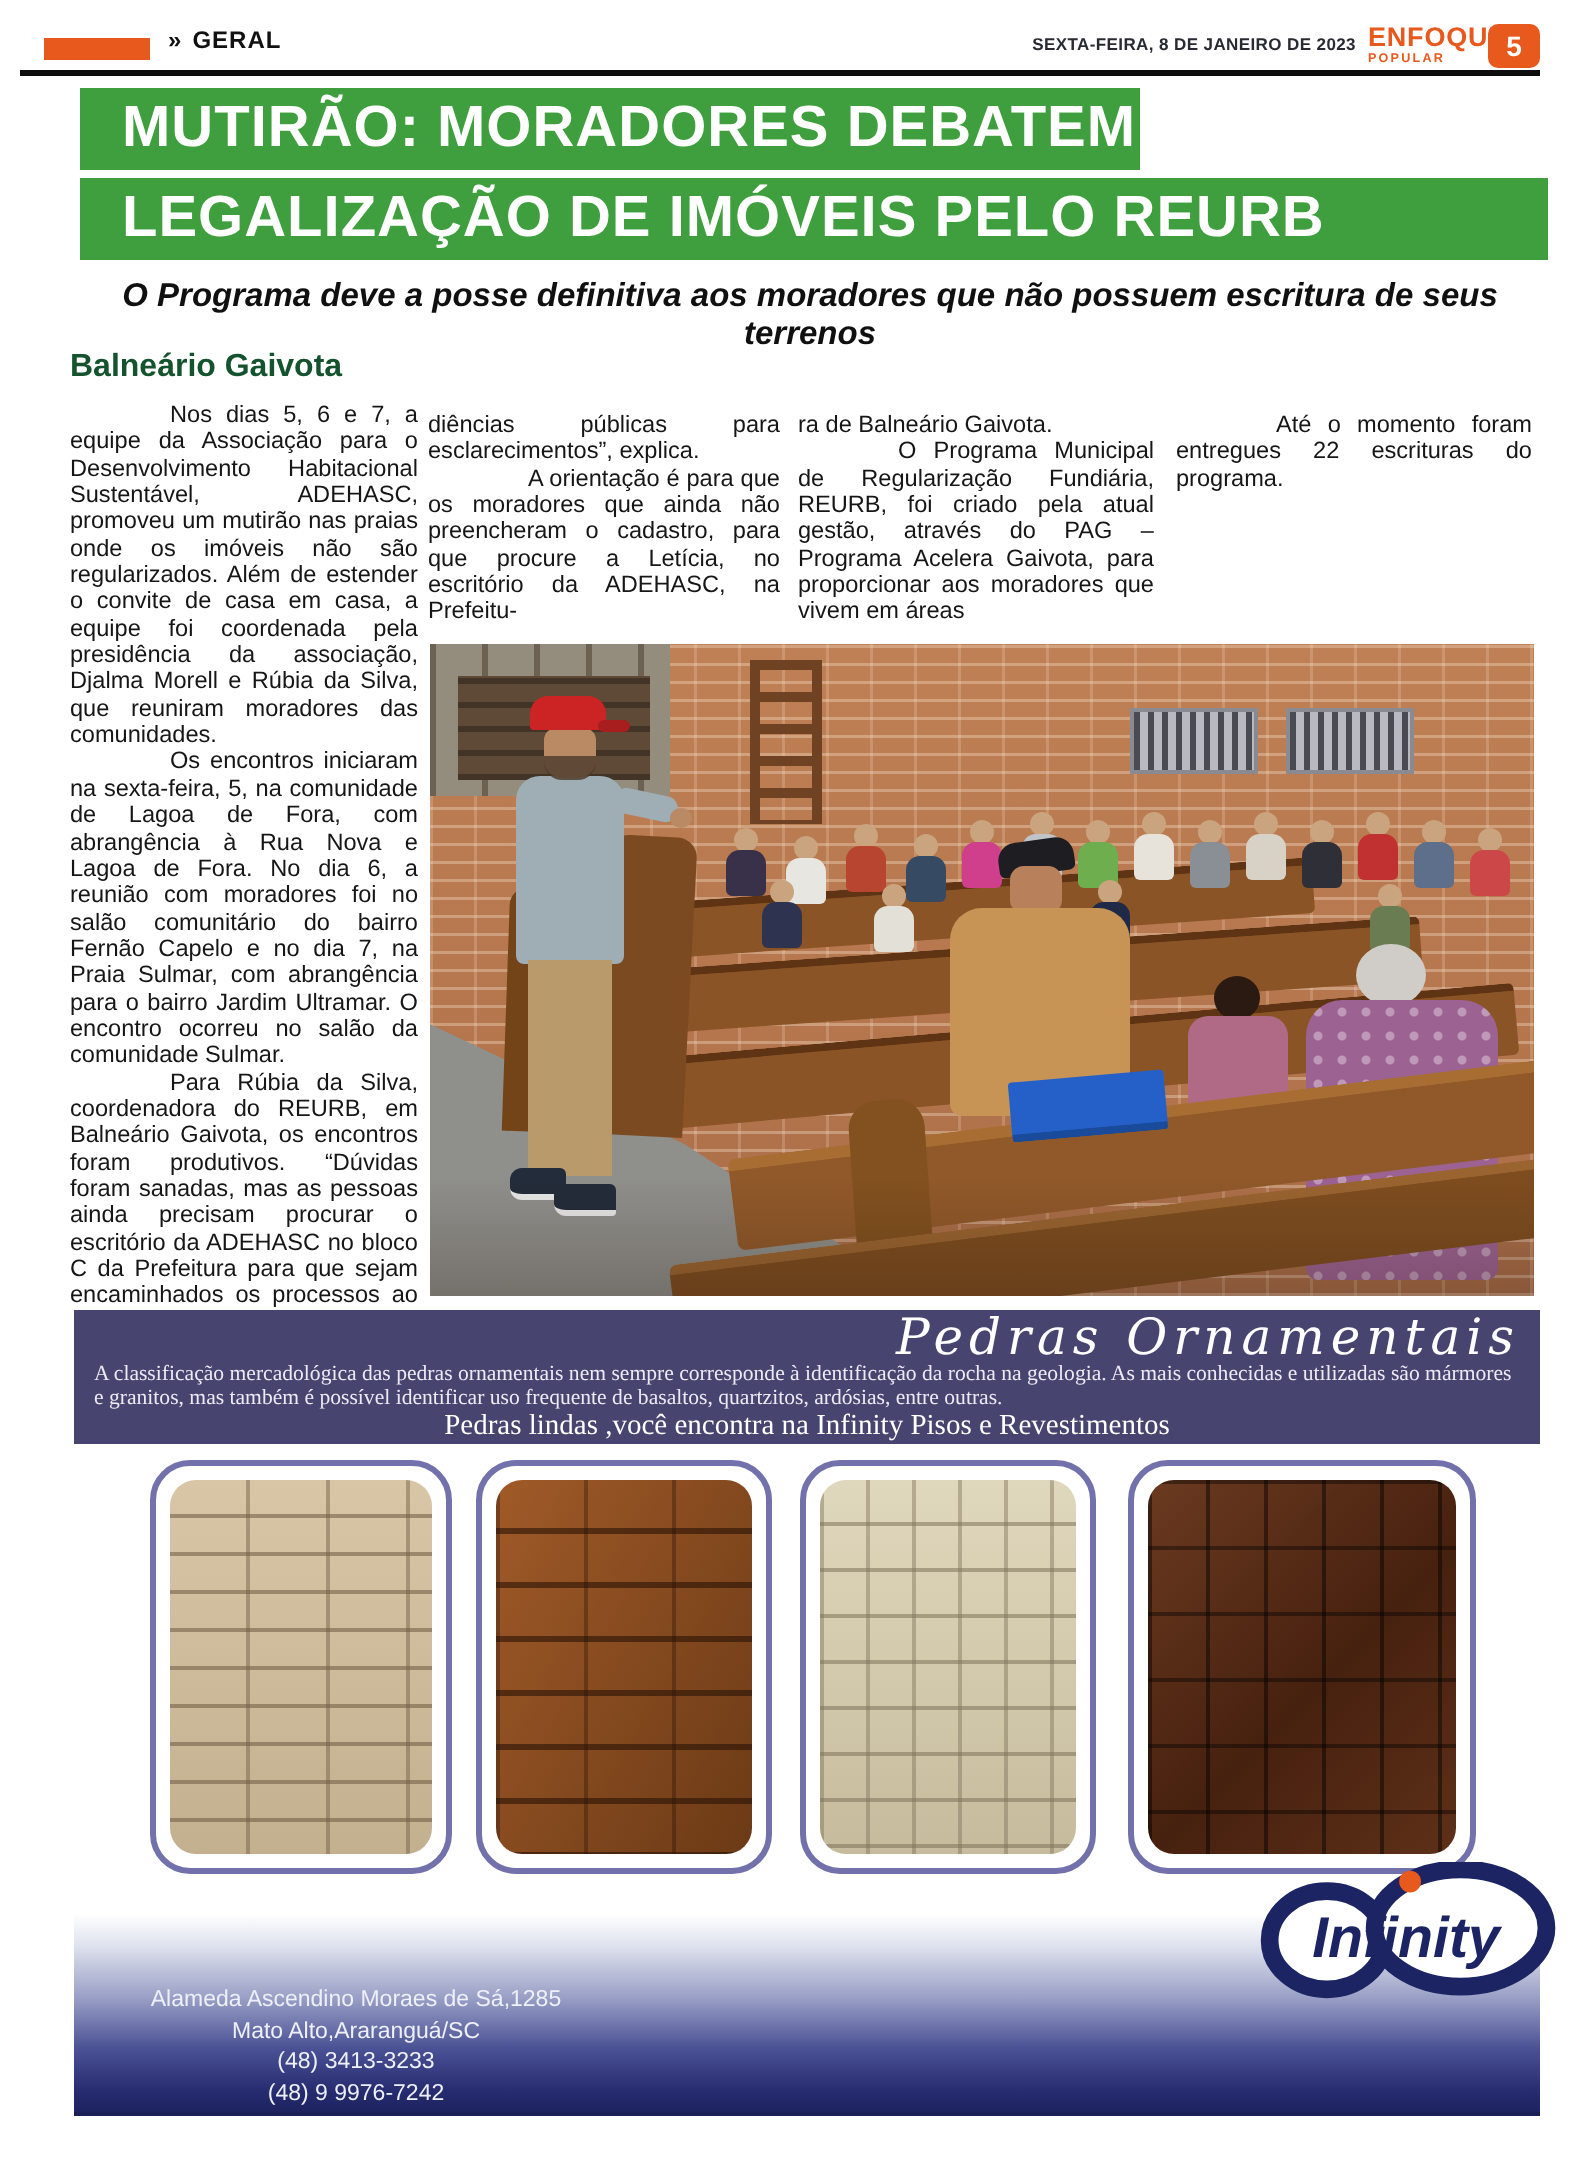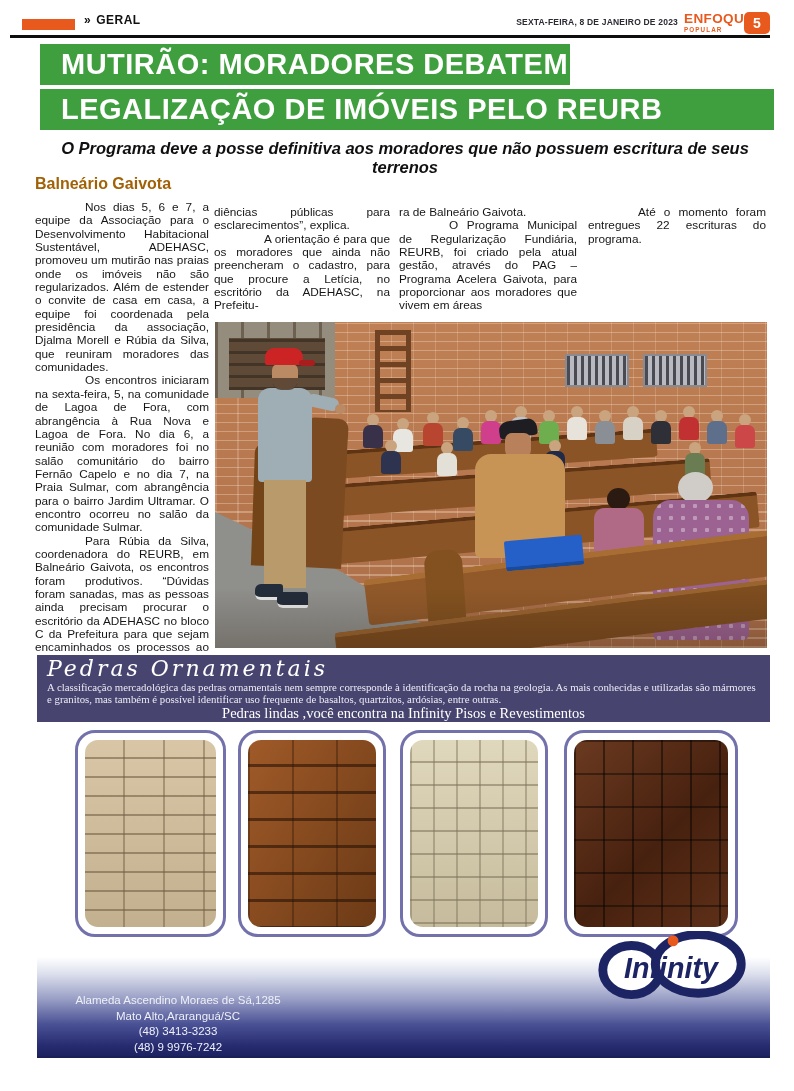--- a/index.html
+++ b/index.html
@@ -21,21 +21,21 @@
     color:#fff;font-size:14px;font-weight:800;text-align:center;line-height:22px;}
   .hdr-rule{left:10px;top:35px;width:760px;height:3px;background:#0d0d0d;}
 
   
   .hbar{background:#3f9f3e;color:#fff;font-weight:800;font-size:29px;letter-spacing:.5px;
     line-height:41px;padding-left:21px;white-space:nowrap;overflow:hidden;}
   .hbar1{left:40px;top:44px;width:509px;height:41px;}
   .hbar2{left:40px;top:89px;width:713px;height:41px;}
   .subtitle{left:40px;top:139px;width:730px;text-align:center;font-style:italic;
     font-weight:600;font-size:16.5px;color:#101010;}
-  .location{left:35px;top:175px;font-size:16px;font-weight:800;color:#a16207;}
+  .location{left:35px;top:175px;font-size:16px;font-weight:800;color:#14532d;}
 
   
   .col{position:absolute;overflow:hidden;text-align:justify;}
   .col p{margin:0;font-size:11.8px;line-height:13.35px;text-indent:50px;color:#161616;}
   .col p.no-indent{text-indent:0;}
   .col1{left:35px;top:201px;width:174px;height:458px;}
   .col2{left:214px;top:206px;width:176px;height:114px;}
   .col3{left:399px;top:206px;width:178px;height:114px;}
   .col4{left:588px;top:206px;width:178px;height:114px;}
 
@@ -90,22 +90,22 @@
   .tan-body{left:260px;top:132px;width:90px;height:104px;background:#c89455;border-radius:16px 16px 6px 6px;}
   .girl-hair{left:392px;top:166px;width:23px;height:22px;background:#2a1a12;border-radius:50%;}
   .girl-body{left:379px;top:186px;width:50px;height:80px;background:#b06a85;border-radius:10px 10px 4px 4px;}
   .eld-hair{left:463px;top:150px;width:35px;height:31px;background:#d0cdc9;border-radius:50%;}
   .eld-body{left:438px;top:178px;width:96px;height:140px;background:#9c6292;border-radius:18px 18px 6px 6px;
     background-image:radial-gradient(rgba(255,255,255,.35) 2px, rgba(0,0,0,0) 2.5px);background-size:12px 12px;}
   .ph-shadow{left:0;top:266px;width:552px;height:60px;background:linear-gradient(180deg,rgba(0,0,0,0),rgba(40,25,15,.25));}
 
   
   .ad-head{left:37px;top:655px;width:733px;height:67px;background:#474570;color:#fff;box-sizing:border-box;padding:1px 10px 0;}
-  .ad-title{font-family:"DejaVu Serif",serif;font-style:italic;font-size:22px;line-height:25px;
-    text-align:left;letter-spacing:3px;font-weight:500;}
+  .ad-title{font-family:"DejaVu Serif",serif;font-style:italic;font-size:25px;line-height:25px;
+    text-align:right;letter-spacing:3px;font-weight:500;}
   .ad-body{font-family:"Liberation Serif",serif;font-size:10.8px;line-height:12.3px;color:#eceaf4;}
   .ad-tag{font-family:"Liberation Serif",serif;font-size:14.5px;line-height:15px;text-align:center;color:#ffffff;}
 
   
   .frame{position:absolute;top:730px;height:207px;border:3px solid #7371ab;border-radius:20px;
     background:#fff;box-sizing:border-box;padding:7px;}
   .frame-in{width:100%;height:100%;border-radius:13px;overflow:hidden;}
   .fr1{left:75px;width:151px;}
   .fr2{left:238px;width:148px;}
   .fr3{left:400px;width:148px;}
@@ -126,21 +126,21 @@
   .st4{background:#53291a;background-image:
     repeating-linear-gradient(180deg, rgba(0,0,0,.4) 0 2px, rgba(0,0,0,0) 2px 33px),
     repeating-linear-gradient(90deg, rgba(0,0,0,.45) 0 2px, rgba(0,0,0,0) 2px 29px),
     linear-gradient(135deg,#6b3a20 0%,#47210f 55%,#5e3018 100%);}
 
   
   .strip{left:37px;top:957px;width:733px;height:99px;border-bottom:2px solid #1a1f55;
     background:linear-gradient(180deg,#ffffff 0%,#dfe2ee 16%,#9aa0c6 42%,#4a5194 68%,#262b6f 90%,#1d2260 100%);}
   .address{position:absolute;left:5px;top:36px;width:272px;text-align:center;
     font-size:11.5px;line-height:15.5px;color:#eef0f8;}
-  .logo{left:596px;top:931px;width:150px;height:70px;}
+  .logo{left:628px;top:931px;width:150px;height:70px;}
 </style>
 </head>
 <body>
 
 <div class="abs hdr-orange"></div>
 <div class="abs hdr-section"><span class="hdr-chev">»</span><span>GERAL</span></div>
 <div class="abs hdr-date">SEXTA-FEIRA, 8 DE JANEIRO DE 2023</div>
 <div class="abs brand">
   <div class="brand-top">ENFOQUE</div>
   <div class="brand-bottom">POPULAR</div>

